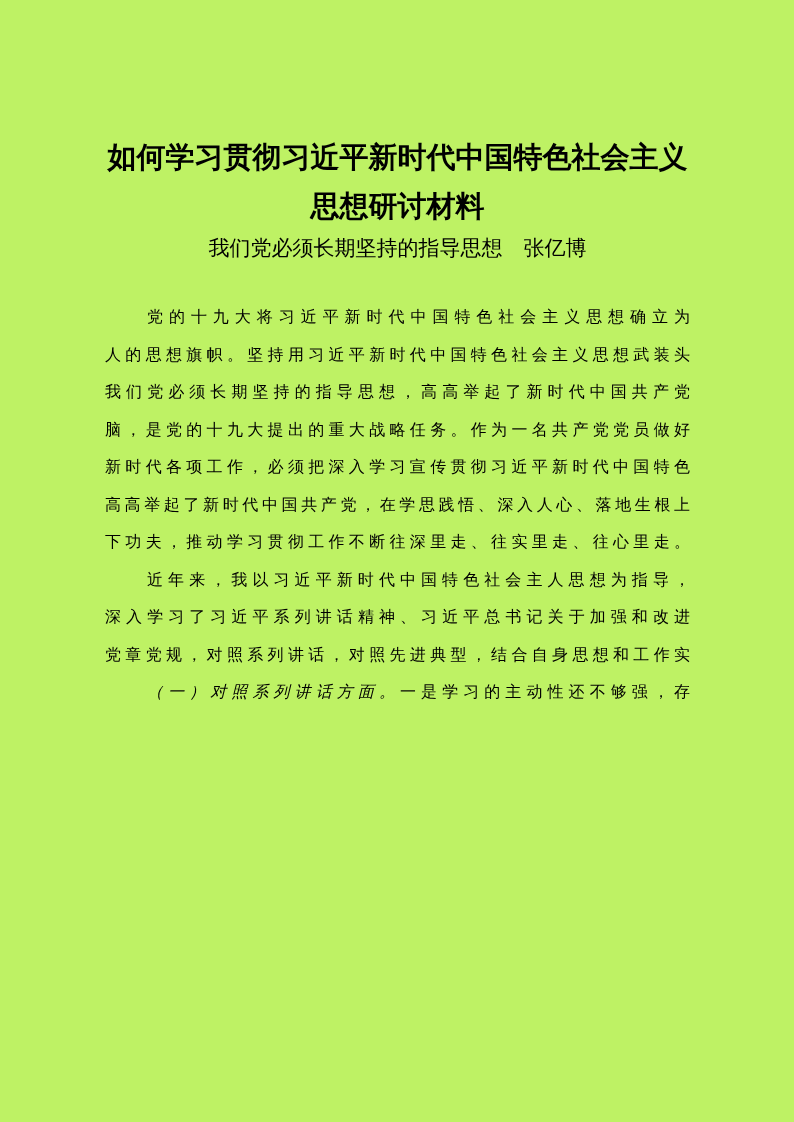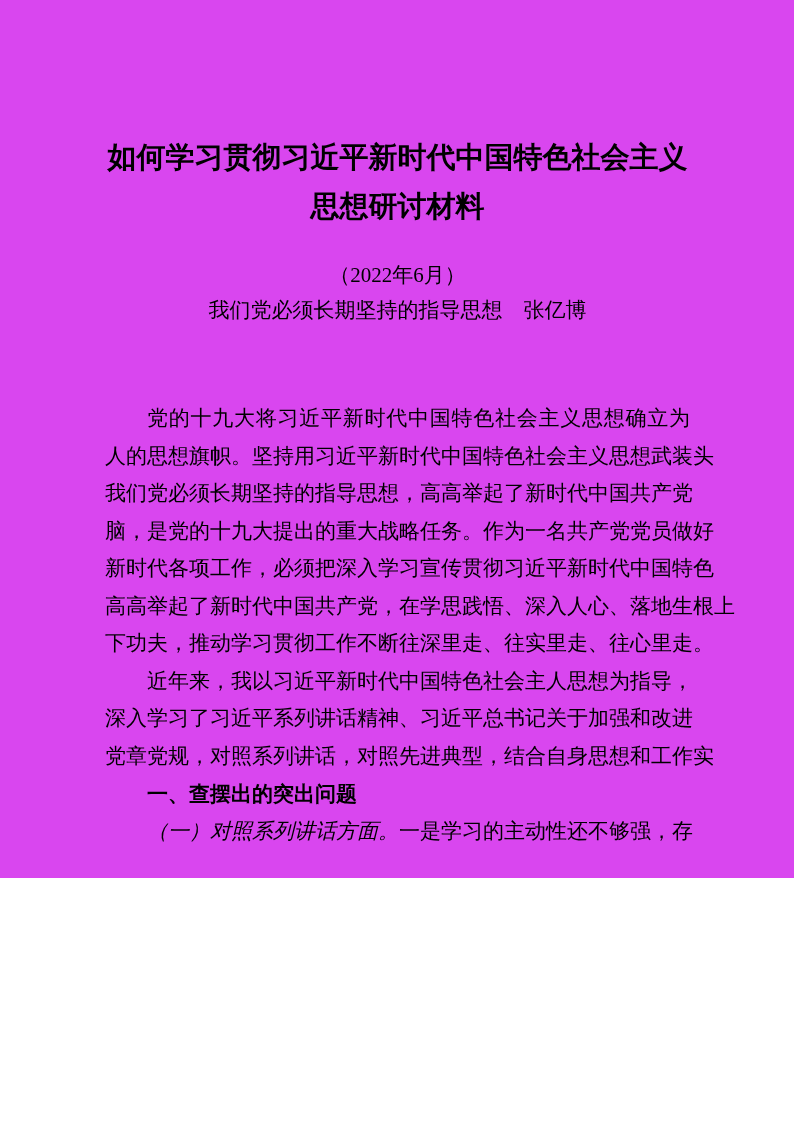--- a/index.html
+++ b/index.html
@@ -1,20 +1,20 @@
 <!DOCTYPE html>
 <html><head>
 <meta charset="utf-8">
 <style>
   html, body { margin: 0; padding: 0; background: #ffffff; }
   .page {
     position: relative;
     width: 794px;
-    height: 878px;
-    background: #d946ef;
+    height: 1122px;
+    background: #bef264;
     color: #000000;
     font-family: "Liberation Serif", "DejaVu Serif", serif;
     overflow: hidden;
   }
   .content {
     position: absolute;
     left: 105px;
     top: 0;
     width: 585px;
   }
@@ -30,22 +30,22 @@
     font-size: 21px;
     line-height: 35px;
     text-align: center;
   }
   .meta-byline {
     font-size: 21px;
     line-height: 35px;
     text-align: center;
   }
   .body-text {
-    margin-top: 72px;
-    font-size: 21px;
+    margin-top: 32px;
+    font-size: 16px;
     line-height: 37.5px;
   }
   .line {
     text-align: justify;
     text-align-last: justify;
     white-space: nowrap;
   }
   .line.indent { padding-left: 42px; }
   .line.heading {
     font-family: "Liberation Sans", "DejaVu Sans", sans-serif;
@@ -59,38 +59,36 @@
 <body>
 
 <div class="page">
   <div class="content">
 
     <h1 class="doc-title">
       <span>如何学习贯彻习近平新时代中国特色社会主义</span><br>
       <span>思想研讨材料</span>
     </h1>
 
-    <div class="meta-date">（2022年6月）</div>
     <div class="meta-byline">我们党必须长期坚持的指导思想　张亿博</div>
 
     <div class="body-text">
 
       <div class="line indent">党的十九大将习近平新时代中国特色社会主义思想确立为</div>
       <div class="line">人的思想旗帜。坚持用习近平新时代中国特色社会主义思想武装头</div>
       <div class="line">我们党必须长期坚持的指导思想，高高举起了新时代中国共产党</div>
       <div class="line">脑，是党的十九大提出的重大战略任务。作为一名共产党党员做好</div>
       <div class="line">新时代各项工作，必须把深入学习宣传贯彻习近平新时代中国特色</div>
       <div class="line">高高举起了新时代中国共产党，在学思践悟、深入人心、落地生根上</div>
       <div class="line">下功夫，推动学习贯彻工作不断往深里走、往实里走、往心里走。</div>
 
       <div class="line indent">近年来，我以习近平新时代中国特色社会主人思想为指导，</div>
       <div class="line">深入学习了习近平系列讲话精神、习近平总书记关于加强和改进</div>
       <div class="line">党章党规，对照系列讲话，对照先进典型，结合自身思想和工作实</div>
 
-      <div class="line heading indent">一、查摆出的突出问题</div>
 
       <div class="line indent">
         <span class="kaiti">（一）对照系列讲话方面。</span><span>一是学习的主动性还不够强，存</span>
       </div>
 
     </div>
   </div>
 </div>
 
 </body></html>

